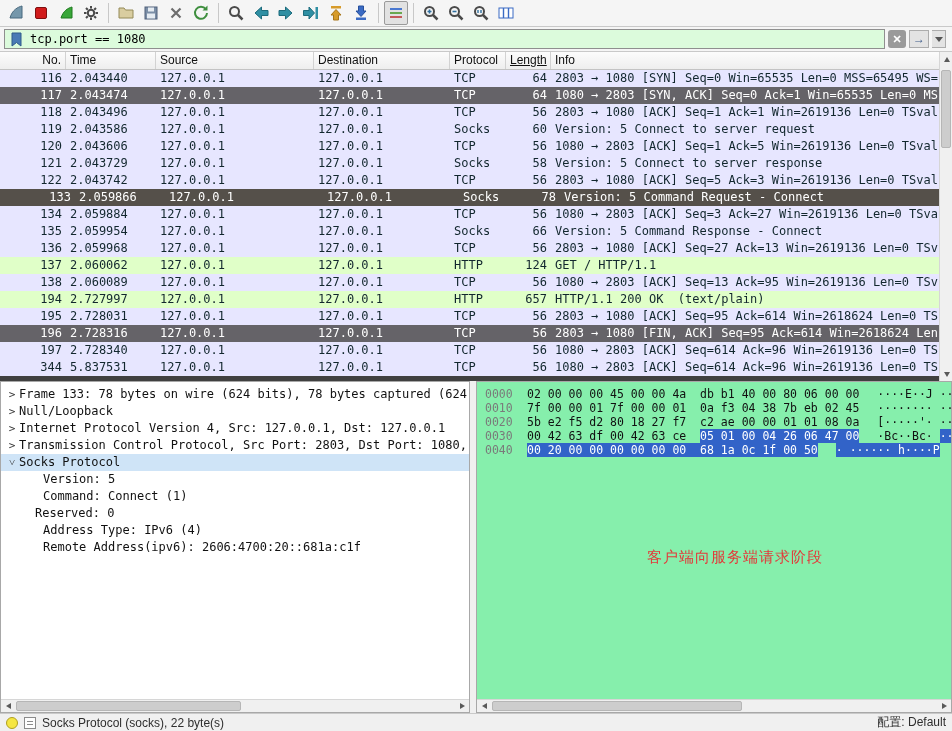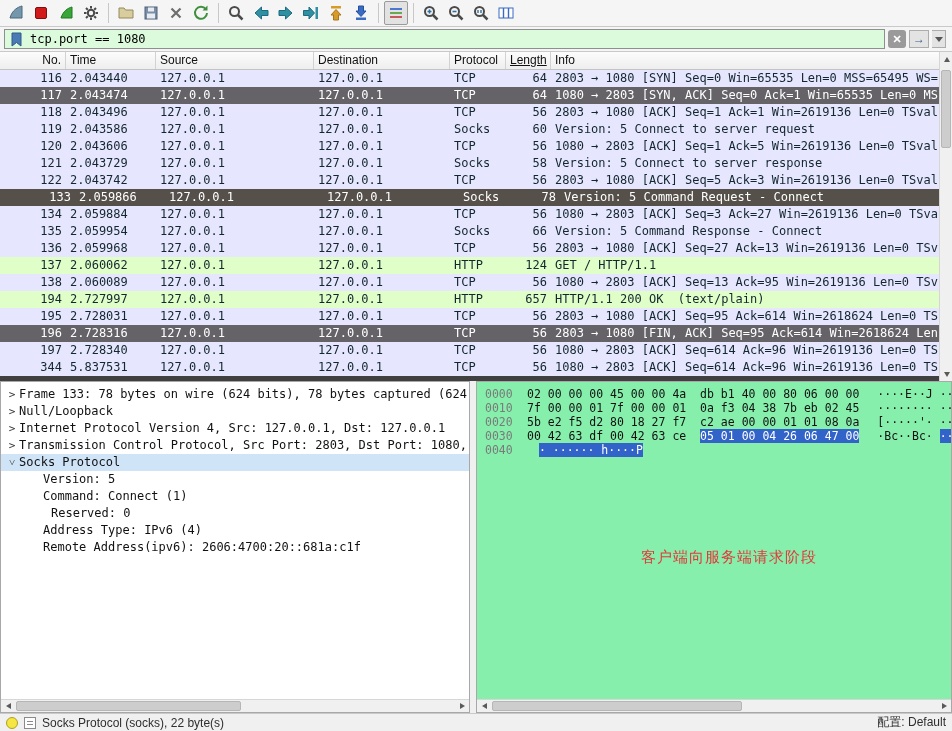--- a/index.html
+++ b/index.html
@@ -53,21 +53,21 @@
   .drow .twisty { width:14px; text-align:center; color:#333; flex-shrink:0; font-size:11px; }
   .drow.sel { background:#cfe4f7; }
   .vsplit { position:absolute; top:381px; left:470px; width:6px; bottom:18px; background:#f0f0f0; }
   .hexpane { position:absolute; top:381px; left:476px; right:0; bottom:18px; background:#86efac; border:1px solid #a8a8a8; overflow:hidden; }
   .hex-body { position:absolute; top:0; left:0; right:0; bottom:13px; overflow:hidden; padding:5px 0 0 8px; }
   .hxrow { height:14px; line-height:14px; font-family:"DejaVu Sans Mono", monospace; font-size:11.5px; white-space:pre; display:flex; }
   .hxoff { color:#7a7a7a; width:36px; flex-shrink:0; }
   .hxhex { margin-left:6px; }
   .hxascii { margin-left:18px; }
   .hl { background:#3263c8; color:#fff; }
-  .annotation { position:absolute; left:164px; top:166px; color:#e23a3a; font-size:15px; letter-spacing:1px; white-space:nowrap; }
+  .annotation { position:absolute; left:170px; top:166px; color:#e23a3a; font-size:15px; letter-spacing:1px; white-space:nowrap; }
 
   
   .statusbar { position:absolute; left:0; right:0; bottom:0; height:18px; background:#f0f0f0; border-top:1px solid #c9c9c9; display:flex; align-items:center; padding:0 6px; gap:6px; font-size:12px; color:#2e2e2e; overflow:hidden; }
   .expert-dot { width:12px; height:12px; border-radius:50%; background:#f5e642; border:1px solid #b0a020; }
   .note-icon { width:12px; height:12px; border:1px solid #8a8a8a; background:#fdfdfd; position:relative; }
   .note-icon::after { content:""; position:absolute; left:2px; top:3px; width:6px; height:1px; background:#8a8a8a; box-shadow:0 3px 0 #8a8a8a; }
   .status-right { margin-left:auto; display:flex; gap:18px; white-space:nowrap; }
 </style>
 </head>
 <body>
@@ -250,21 +250,21 @@
 
 <div class="details">
   <div class="details-body">
       <div class="drow" style="padding-left: 4px;"><span class="twisty">&gt;</span><span>Frame 133: 78 bytes on wire (624 bits), 78 bytes captured (624 bi</span></div>
       <div class="drow" style="padding-left: 4px;"><span class="twisty">&gt;</span><span>Null/Loopback</span></div>
       <div class="drow" style="padding-left: 4px;"><span class="twisty">&gt;</span><span>Internet Protocol Version 4, Src: 127.0.0.1, Dst: 127.0.0.1</span></div>
       <div class="drow" style="padding-left: 4px;"><span class="twisty">&gt;</span><span>Transmission Control Protocol, Src Port: 2803, Dst Port: 1080, Se</span></div>
       <div class="drow sel" style="padding-left: 4px;"><span class="twisty">˅</span><span>Socks Protocol</span></div>
       <div class="drow" style="padding-left: 28px;"><span class="twisty"></span><span>Version: 5</span></div>
       <div class="drow" style="padding-left: 28px;"><span class="twisty"></span><span>Command: Connect (1)</span></div>
-      <div class="drow" style="padding-left: 36px;"><span class="twisty"></span><span>Reserved: 0</span></div>
+      <div class="drow" style="padding-left: 20px;"><span class="twisty"></span><span>Reserved: 0</span></div>
       <div class="drow" style="padding-left: 28px;"><span class="twisty"></span><span>Address Type: IPv6 (4)</span></div>
       <div class="drow" style="padding-left: 28px;"><span class="twisty"></span><span>Remote Address(ipv6): 2606:4700:20::681a:c1f</span></div>
     </div>
   <div class="hscroll">
     <div class="hbtn" style="left:0">
         <span class="tri-l"></span>
       </div>
     <div class="hthumb" style="left:15px;width:225px"></div>
     <div class="hbtn" style="right:0">
         <span class="tri-r"></span>
@@ -273,21 +273,21 @@
 </div>
 
 <div class="vsplit"></div>
 
 <div class="hexpane">
   <div class="hex-body">
       <div class="hxrow"><span class="hxoff">0000</span><span class="hxhex"><span>02 00 00 00 45 00 00 4a  db b1 40 00 80 06 00 00</span></span><span class="hxascii"><span>····E··J ··@·····</span></span></div>
       <div class="hxrow"><span class="hxoff">0010</span><span class="hxhex"><span>7f 00 00 01 7f 00 00 01  0a f3 04 38 7b eb 02 45</span></span><span class="hxascii"><span>········ ···8{··E</span></span></div>
       <div class="hxrow"><span class="hxoff">0020</span><span class="hxhex"><span>5b e2 f5 d2 80 18 27 f7  c2 ae 00 00 01 01 08 0a</span></span><span class="hxascii"><span>[·····'· ········</span></span></div>
       <div class="hxrow"><span class="hxoff">0030</span><span class="hxhex"><span>00 42 63 df 00 42 63 ce  </span><span class="hl">05 01 00 04 26 06 47 00</span></span><span class="hxascii"><span>·Bc··Bc· </span><span class="hl">····&amp;·G·</span></span></div>
-      <div class="hxrow"><span class="hxoff">0040</span><span class="hxascii"><span class="hl">· ······ h····P</span></span></div>
+      <div class="hxrow"><span class="hxoff">0040</span><span class="hxhex"><span class="hl">00 20 00 00 00 00 00 00  68 1a 0c 1f 00 50</span></span><span class="hxascii"><span class="hl">· ······ h····P</span></span></div>
     </div>
   <span class="annotation" style="color: rgb(226, 58, 58);">客户端向服务端请求阶段</span>
   <div class="hscroll">
     <div class="hbtn" style="left:0">
         <span class="tri-l"></span>
       </div>
     <div class="hthumb" style="left:15px;width:250px"></div>
     <div class="hbtn" style="right:0">
         <span class="tri-r"></span>
       </div>

